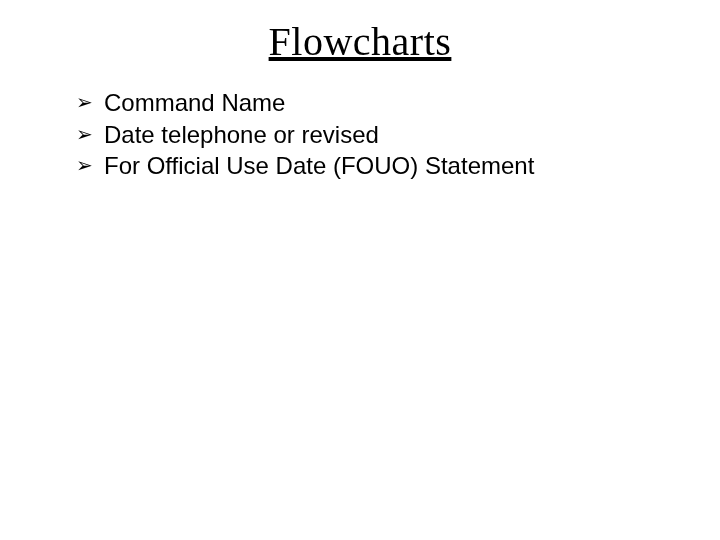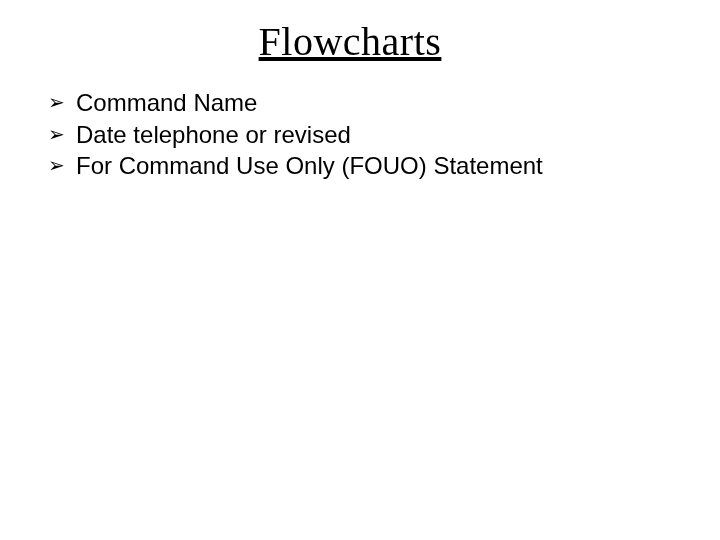--- a/index.html
+++ b/index.html
@@ -8,21 +8,21 @@
     width: 720px;
     height: 540px;
     background: #fff;
     font-family: "Times New Roman", Times, serif;
     color: #000;
   }
   .slide {
     width: 720px;
     height: 540px;
     box-sizing: border-box;
-    padding: 18px 40px 0 20px;
+    padding: 18px 40px 0 40px;
     position: relative;
   }
   .title {
     text-align: center;
     font-size: 40px;
     text-decoration: underline;
     margin: 0 0 22px 0;
     font-weight: normal;
     letter-spacing: 0.5px;
   }
@@ -39,21 +39,21 @@
   }
   ul.lead li::before {
     content: "•";
     position: absolute;
     left: 0;
     top: 0;
     font-size: 28px;
   }
   ul.check {
     list-style: none;
-    margin: 0;
+    margin: 8px;
     padding: 0 20px 0 28px;
     font-family: Arial, Helvetica, sans-serif;
   }
   ul.check li {
     position: relative;
     font-size: 24px;
     line-height: 1.32;
     padding-left: 28px;
     margin: 0;
   }
@@ -69,15 +69,15 @@
 </head>
 <body>
 
 <div class="slide">
   <h1 class="title">Flowcharts</h1>
 
 
   <ul class="check">
     <li>Command Name</li>
     <li>Date telephone or revised</li>
-    <li>For Command Use Only (FOUO) Statement</li>
+    <li>For Official Use Date (FOUO) Statement</li>
   </ul>
 </div>
 
 </body></html>

